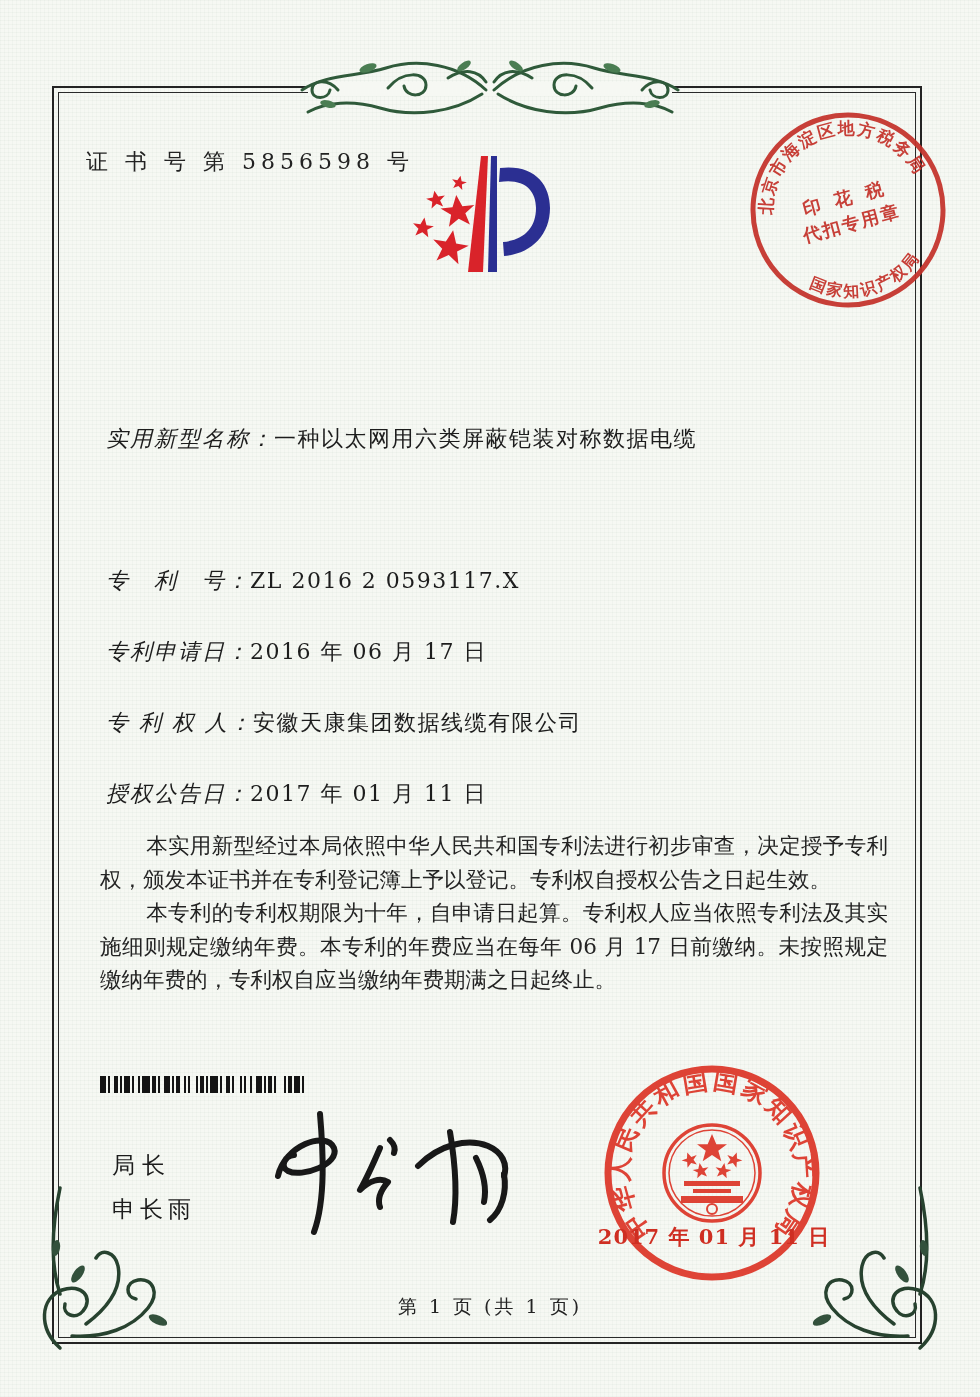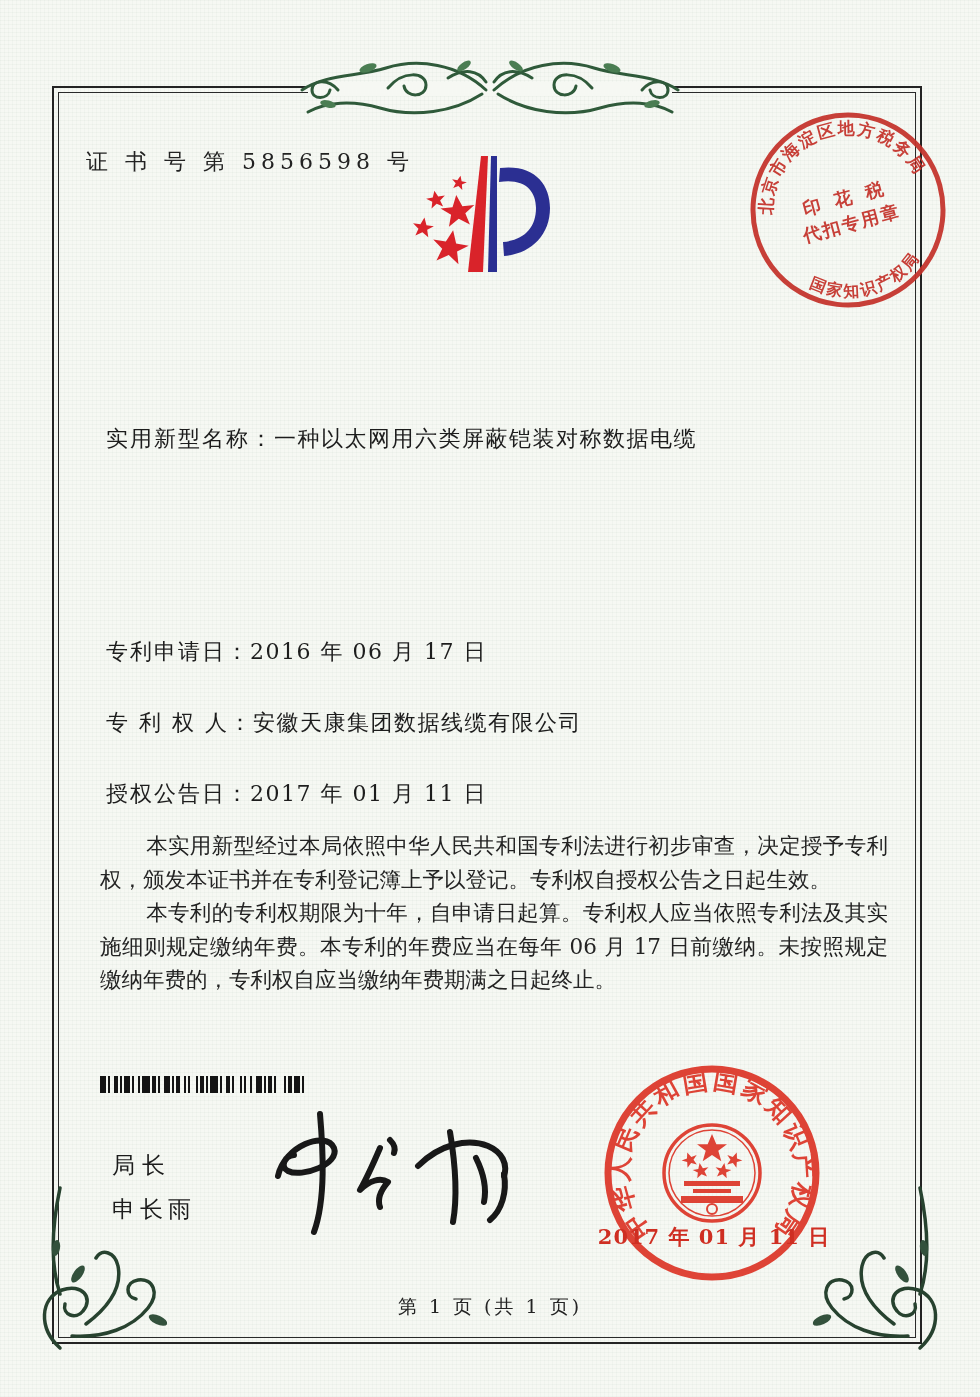--- a/index.html
+++ b/index.html
@@ -10,21 +10,21 @@
       repeating-linear-gradient(0deg, rgba(110,150,125,.05) 0 1px, transparent 1px 4px),
       repeating-linear-gradient(90deg, rgba(110,150,125,.045) 0 1px, transparent 1px 4px);
     font-family:"DejaVu Serif","Liberation Serif",serif;
     color:#1e1e1e;overflow:hidden;
   }
   .frame-outer{position:absolute;left:52px;top:86px;right:58px;bottom:53px;border:2.5px solid #232323;}
   .frame-inner{position:absolute;left:58px;top:92px;right:64px;bottom:59px;border:1px solid #2a2a2a;}
   .cert-no{position:absolute;left:86px;top:147px;font-size:22px;letter-spacing:5px;color:#222;}
   .title{position:absolute;left:0;right:0;top:294px;text-align:center;font-size:46px;font-weight:700;letter-spacing:15px;color:#141414;}
   .field{position:absolute;left:106px;width:760px;font-size:22px;white-space:nowrap;color:#1d1d1d;}
-  .field .lbl{letter-spacing:2px;}
+  .field .lbl{letter-spacing:2px;font-style:italic;}
   .field .val{letter-spacing:1.5px;}
   .f0{top:424px}.f1{top:495px}.f2{top:566px}.f3{top:637px}.f4{top:708px}.f5{top:779px}
   .body-text{position:absolute;left:100px;top:829px;width:788px;font-size:21.5px;line-height:33.5px;text-align:justify;color:#232323;}
   .body-text p{margin:0;text-indent:2.15em;}
   .barcode{position:absolute;left:100px;top:1076px;width:272px;height:17px;display:flex;align-items:stretch;}
   .barcode i{display:block;height:100%;}
   .sig-role{position:absolute;left:112px;top:1150px;font-size:23px;letter-spacing:7px;font-family:"DejaVu Sans","Liberation Sans",sans-serif;color:#1c1c1c;text-align:right;}
   .sig-name{position:absolute;left:112px;top:1194px;font-size:23px;letter-spacing:5px;font-family:"DejaVu Sans","Liberation Sans",sans-serif;color:#1c1c1c;}
   .sig-svg{position:absolute;left:248px;top:1104px;}
   .logo{position:absolute;left:384px;top:138px;}
@@ -131,20 +131,23 @@
       <use href="#lstar" transform="translate(66,110) rotate(10) scale(1.8)"></use>
     </g>
     <path d="M97,18 L104,18 L99,134 L84,134 Z" fill="#d9232a"></path>
     <path d="M107,18 L113,18 L113,134 L104,134 Z" fill="#2b2f92"></path>
     <path d="M116,30 C150,26 166,46 166,70 C166,98 146,116 120,118 L119,104 C140,102 152,90 152,70 C152,52 140,40 115,44 Z" fill="#2b2f92"></path>
   </svg>
 
 
   <div class="field f0">
     <span class="lbl">实用新型名称：</span><span class="val">一种以太网用六类屏蔽铠装对称数据电缆</span>
+  </div>
+  <div class="field f2">
+    <span class="lbl">专　利　号：</span><span class="val">ZL 2016 2 0593117.X</span>
   </div>
   <div class="field f3">
     <span class="lbl">专利申请日：</span><span class="val">2016 年 06 月 17 日</span>
   </div>
   <div class="field f4">
     <span class="lbl">专 利 权 人：</span><span class="val">安徽天康集团数据线缆有限公司</span>
   </div>
   <div class="field f5">
     <span class="lbl">授权公告日：</span><span class="val">2017 年 01 月 11 日</span>
   </div>

